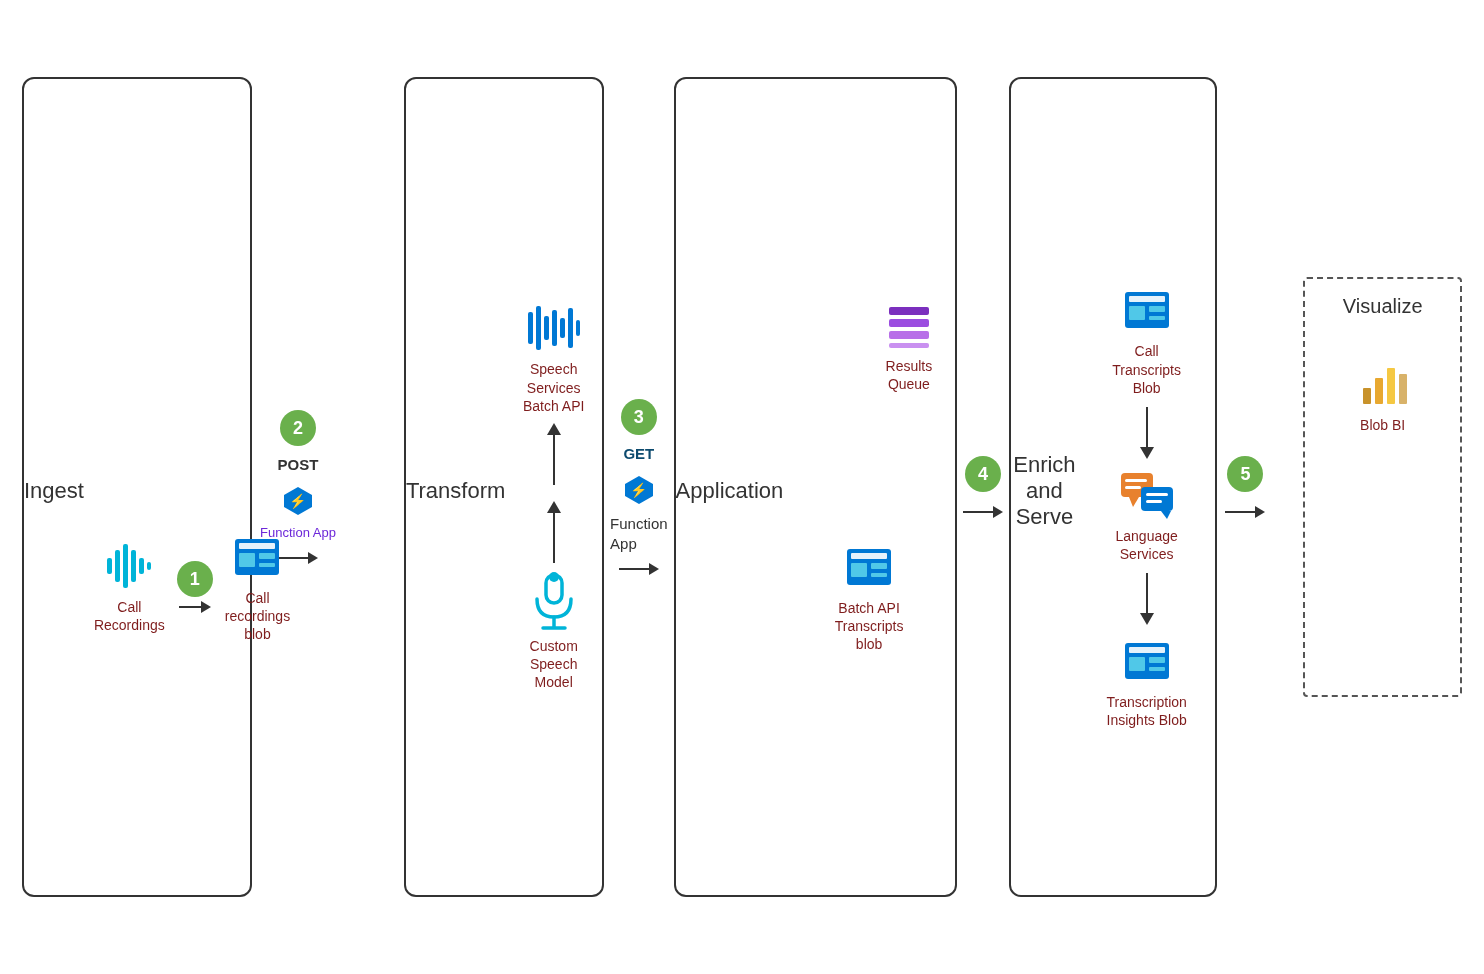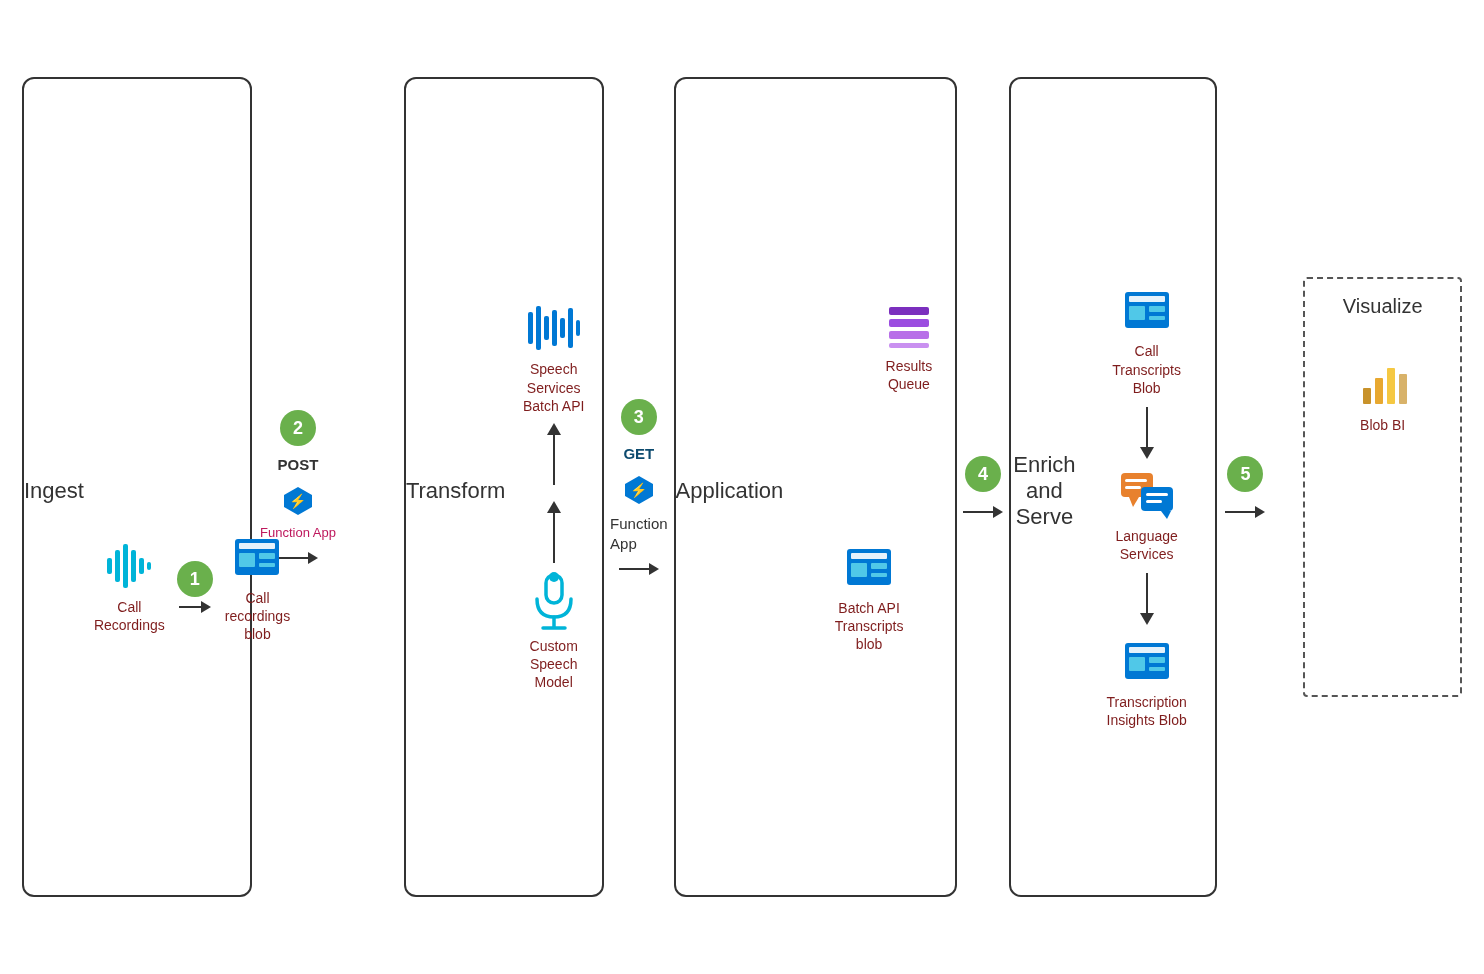--- a/index.html
+++ b/index.html
@@ -225,21 +225,21 @@
   </div>
 
   <div class="section-connector" style="margin:0 8px;">
     <div class="step-badge">2</div>
     <div style="font-size:15px;font-weight:600;color:#333;margin:4px 0;">POST</div>
 
     <svg width="36" height="36" viewBox="0 0 36 36">
       <polygon points="18,4 32,12 32,24 18,32 4,24 4,12" fill="#0078d4"></polygon>
       <text x="18" y="23" text-anchor="middle" fill="#fff" font-size="14" font-weight="bold">⚡</text>
     </svg>
-    <div style="font-size:13px;color:#be185d;text-align:center;line-height:1.3;">Function App</div>
+    <div style="font-size:13px;color:#6d28d9;text-align:center;line-height:1.3;">Function App</div>
     <div style="display:flex;align-items:center;margin-top:4px;">
       <div style="width:30px;height:2px;background:#333;"></div>
       <div style="width:0;height:0;border-top:6px solid transparent;border-bottom:6px solid transparent;border-left:10px solid #333;"></div>
     </div>
   </div>
 
   <div class="section transform-section">
     <div class="section-title">Transform</div>
     <div class="transform-content">
 

